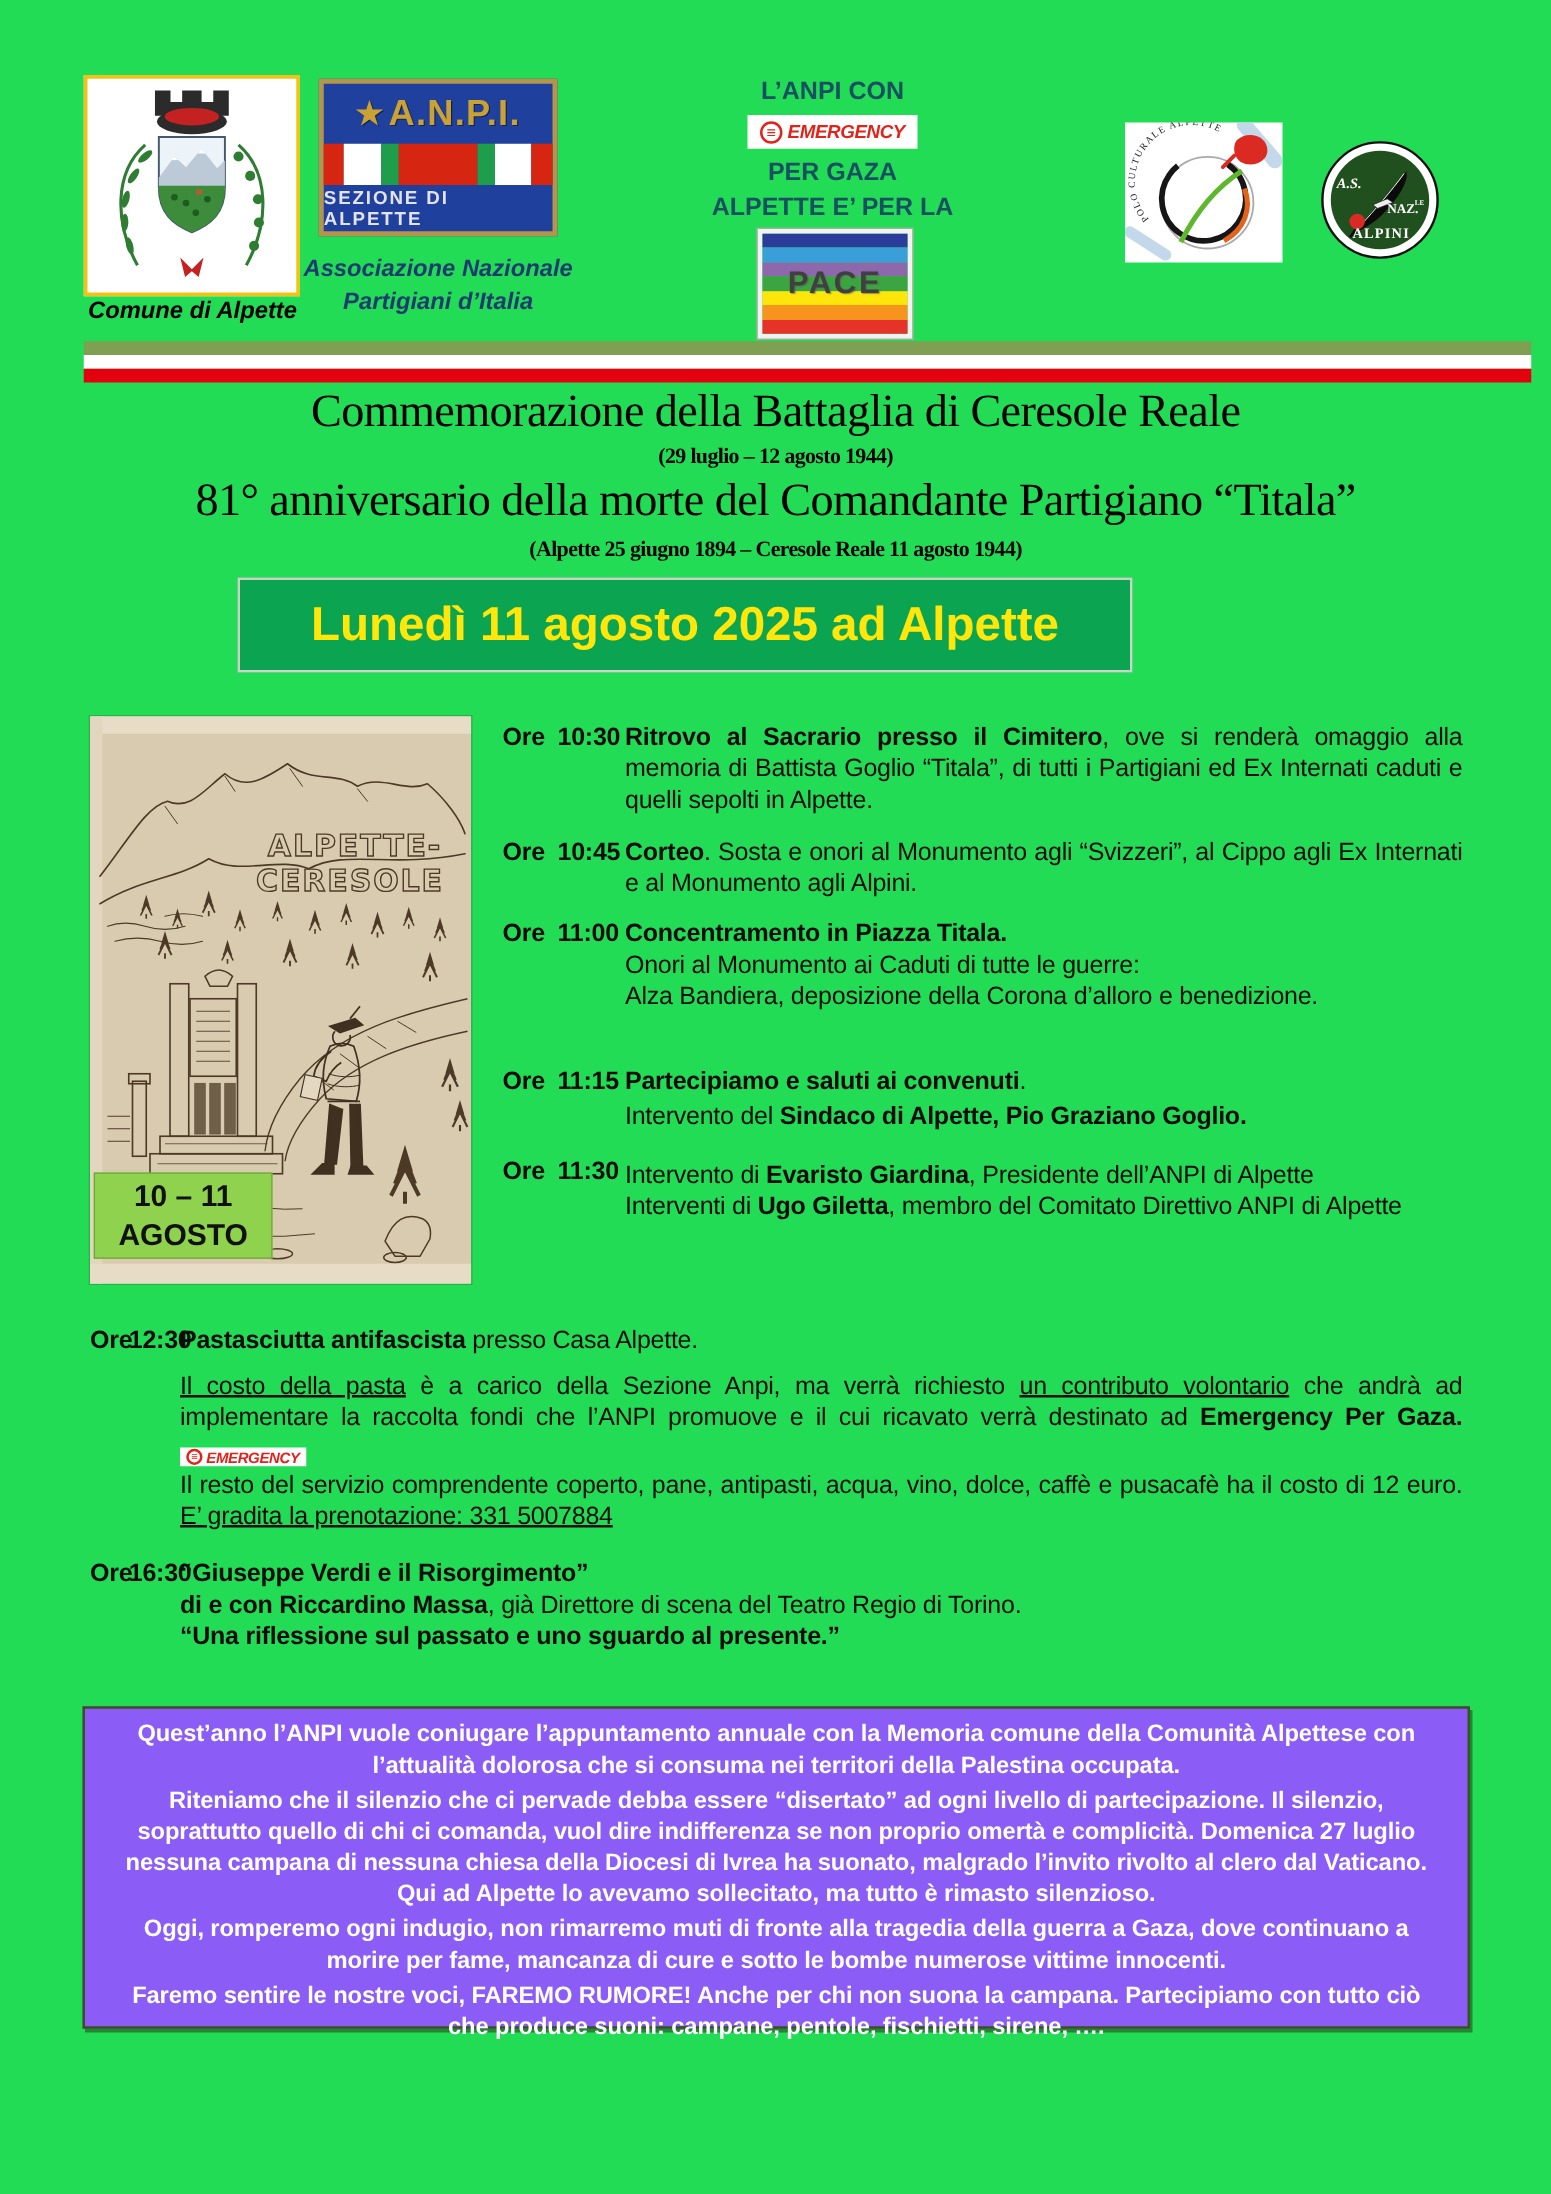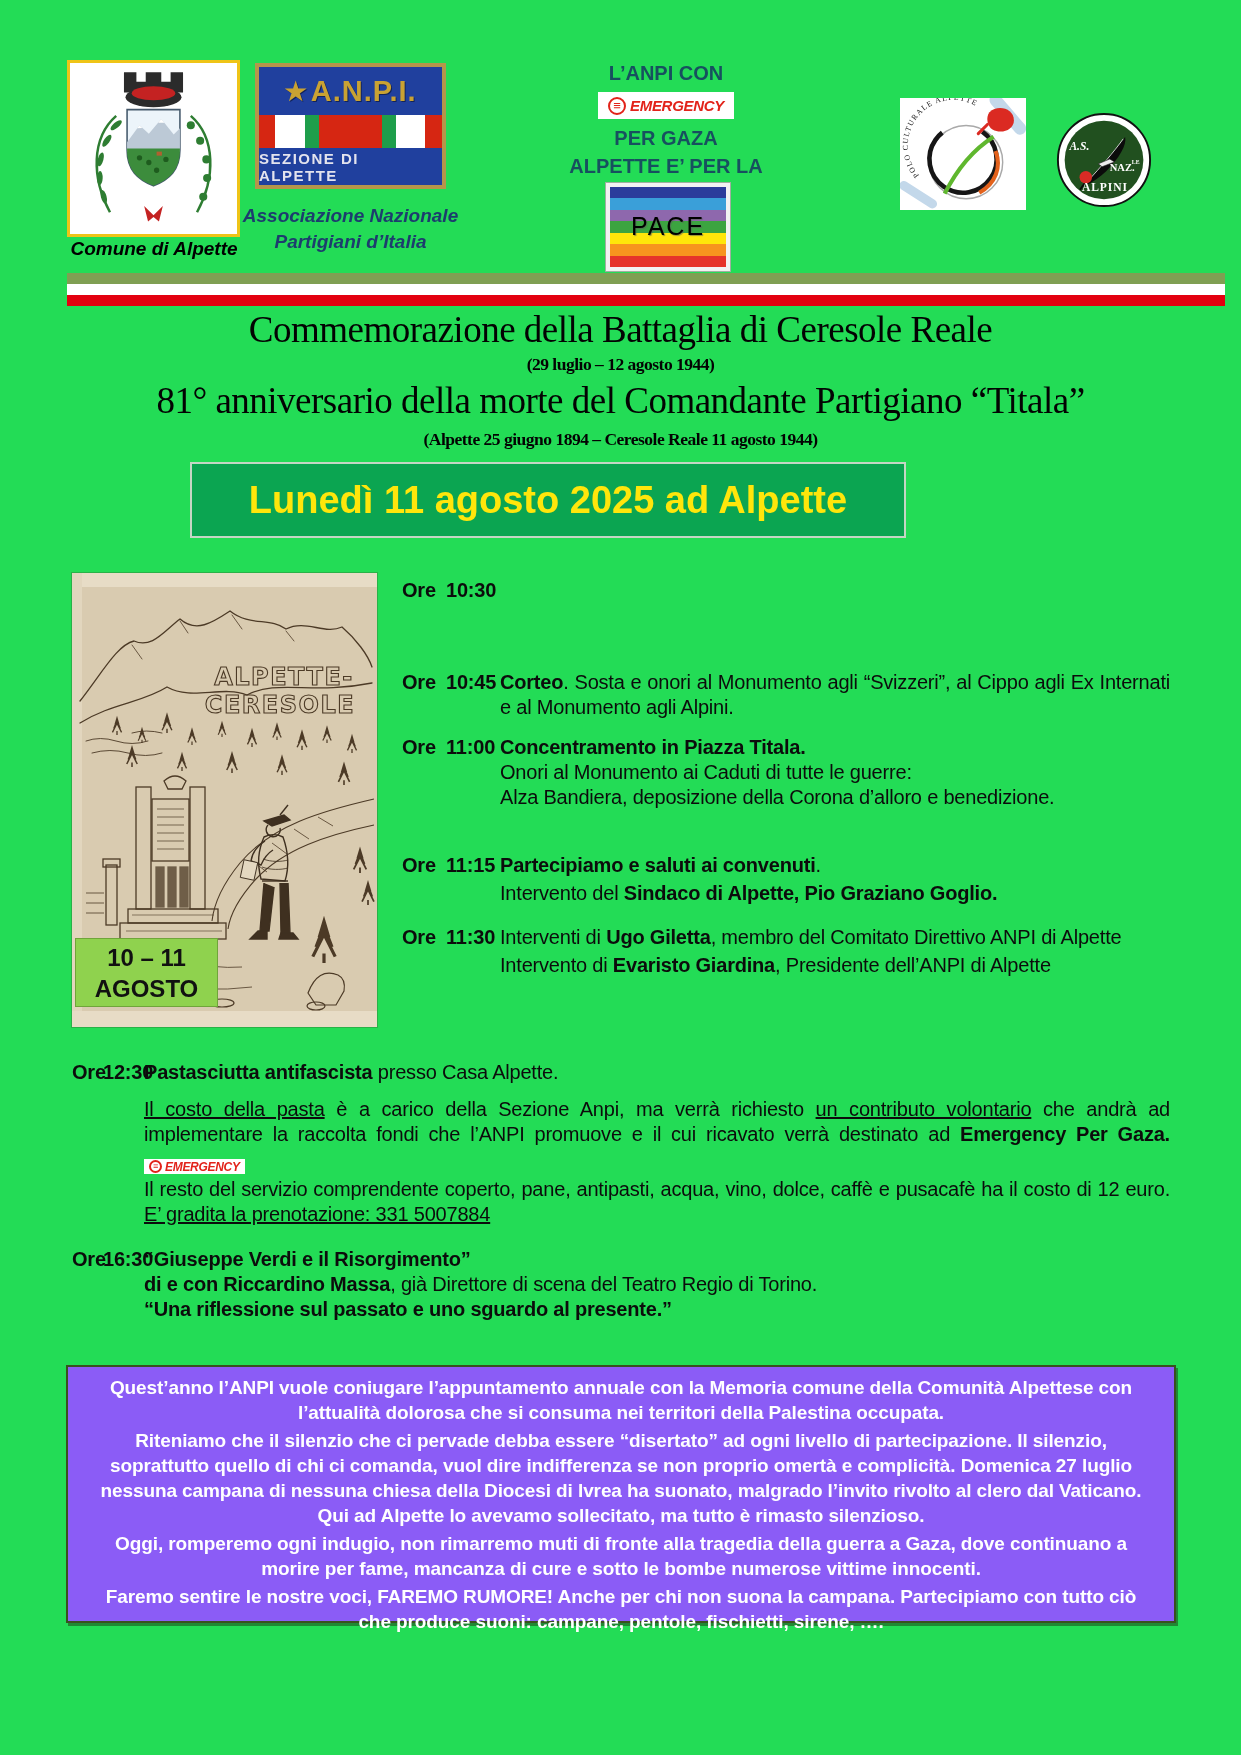--- a/index.html
+++ b/index.html
@@ -39,21 +39,21 @@
   .em-circle::before{content:"≡";font-weight:900;line-height:1;}
   .em-circle-lg{width:18px;height:18px;}
   .em-circle-lg::before{font-size:13px;}
   .em-word-lg{color:#E2231A;font-style:italic;font-weight:bold;font-size:15px;letter-spacing:-0.3px;}
 
   .pace-flag{position:absolute;left:606px;top:183px;width:124px;height:88px;box-sizing:border-box;
              border:4px solid #F2F2F2;outline:1px solid #9FB0A0;display:flex;flex-direction:column;}
   .pace-flag i{flex:1;display:block;}
   .p1{background:#2B3C9B;}.p2{background:#3A9FD9;}.p3{background:#8E68AD;}.p4{background:#3CA440;}
   .p5{background:#FFE60A;}.p6{background:#F7941E;}.p7{background:#E6332A;}
-  .pace-word{position:absolute;left:0;right:0;top:25px;text-align:center;color:#000000;font-weight:normal;
+  .pace-word{position:absolute;left:0;right:0;top:25px;text-align:center;color:#404040;font-weight:bold;
              font-size:25px;letter-spacing:2px;text-shadow:1px 1px 1px rgba(90,90,90,.6);}
 
   .polo-box{position:absolute;left:900px;top:98px;width:126px;height:112px;background:#fff;}
   .polo-box svg{width:100%;height:100%;display:block;}
   .alpini-badge{position:absolute;left:1056px;top:112px;width:96px;height:96px;}
   .alpini-badge svg{width:100%;height:100%;display:block;}
 
   
   .tricolor{position:absolute;left:67px;top:273px;width:1158px;height:33px;display:flex;flex-direction:column;}
   .tricolor i{flex:1;display:block;}
@@ -318,20 +318,23 @@
   </div>
 
   <div class="date-label">
     <div>10 – 11</div>
     <div>AGOSTO</div>
   </div>
 
   <div class="srow r0">
     <span class="ore">Ore</span>
     <span class="stime">10:30</span>
+    <div>
+      <p class="spara"><span class="seg-b">Ritrovo al Sacrario presso il Cimitero</span><span>, ove si renderà omaggio alla memoria di Battista Goglio “Titala”, di tutti i Partigiani ed Ex Internati caduti e quelli sepolti in Alpette.</span></p>
+    </div>
   </div>
 
   <div class="srow r1">
     <span class="ore">Ore</span>
     <span class="stime">10:45</span>
     <div>
       <p class="spara"><span class="seg-b">Corteo</span><span>. Sosta e onori al Monumento agli “Svizzeri”, al Cippo agli Ex Internati e al Monumento agli Alpini.</span></p>
     </div>
   </div>
 
@@ -351,22 +354,22 @@
     <div>
       <p class="spara"><span class="seg-b">Partecipiamo e saluti ai convenuti</span><span>.</span></p>
       <p class="spara gap9"><span>Intervento del </span><span class="seg-b">Sindaco di Alpette, Pio Graziano Goglio.</span></p>
     </div>
   </div>
 
   <div class="srow r4">
     <span class="ore">Ore</span>
     <span class="stime">11:30</span>
     <div>
+      <p class="spara gap9"><span>Intervento di </span><span class="seg-b">Evaristo Giardina</span><span>, Presidente dell’ANPI di Alpette</span></p>
       <p class="spara"><span>Interventi di </span><span class="seg-b">Ugo Giletta</span><span>, membro del Comitato Direttivo ANPI di Alpette</span></p>
-      <p class="spara gap9"><span>Intervento di </span><span class="seg-b">Evaristo Giardina</span><span>, Presidente dell’ANPI di Alpette</span></p>
     </div>
   </div>
 
   <div class="srow srow-wide w0">
     <span class="ore">Ore</span>
     <span class="stime">12:30</span>
     <div>
       <p class="spara"><span class="seg-b">Pastasciutta antifascista</span><span> presso Casa Alpette.</span></p>
       <p class="spara gap12"><span class="seg-u">Il costo della pasta</span><span> è a carico della Sezione Anpi, ma verrà richiesto </span><span class="seg-u">un contributo volontario</span><span> che andrà ad implementare la raccolta fondi che l’ANPI promuove e il cui ricavato verrà destinato ad </span><span class="seg-b">Emergency Per Gaza.</span><span> </span><span class="em-badge">
             <span class="em-circle em-circle-sm"></span>

